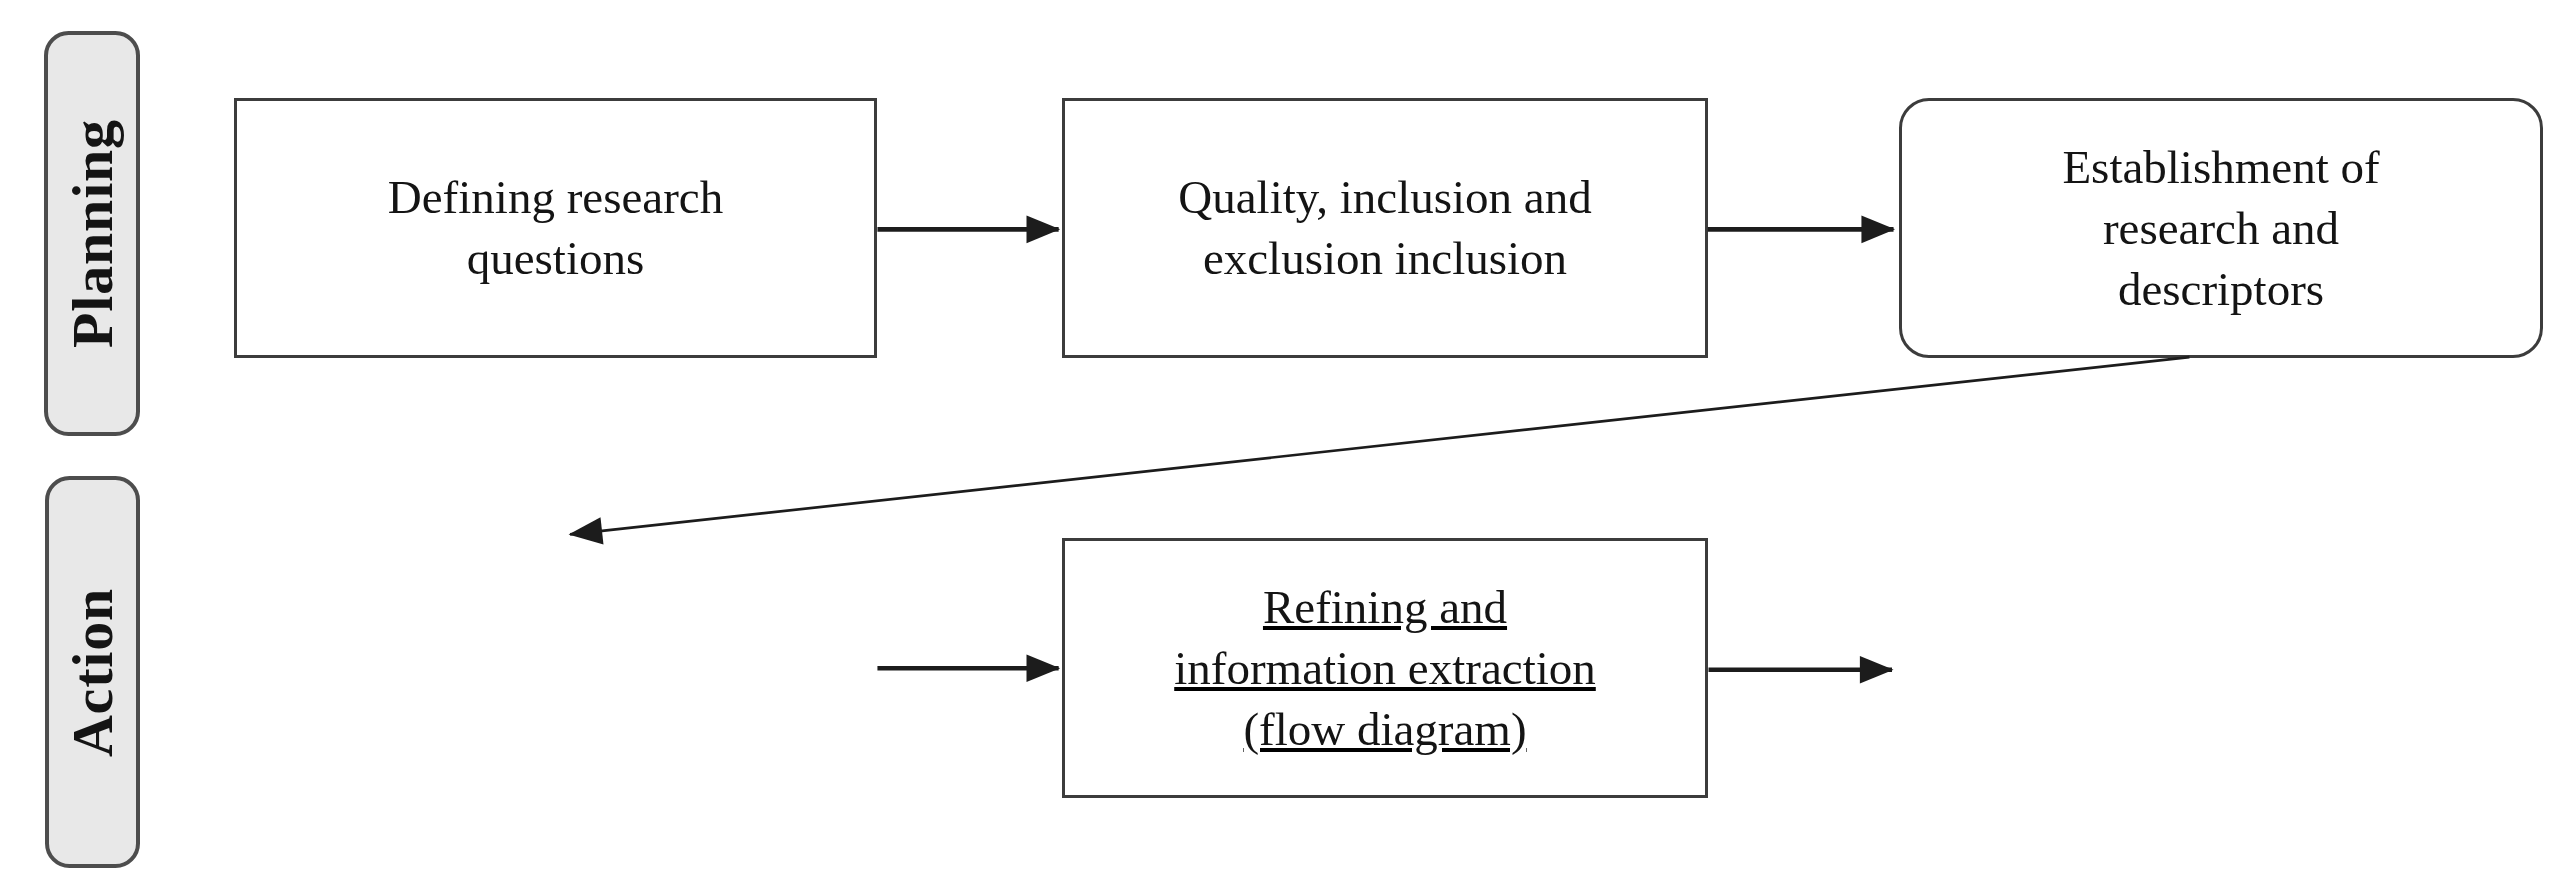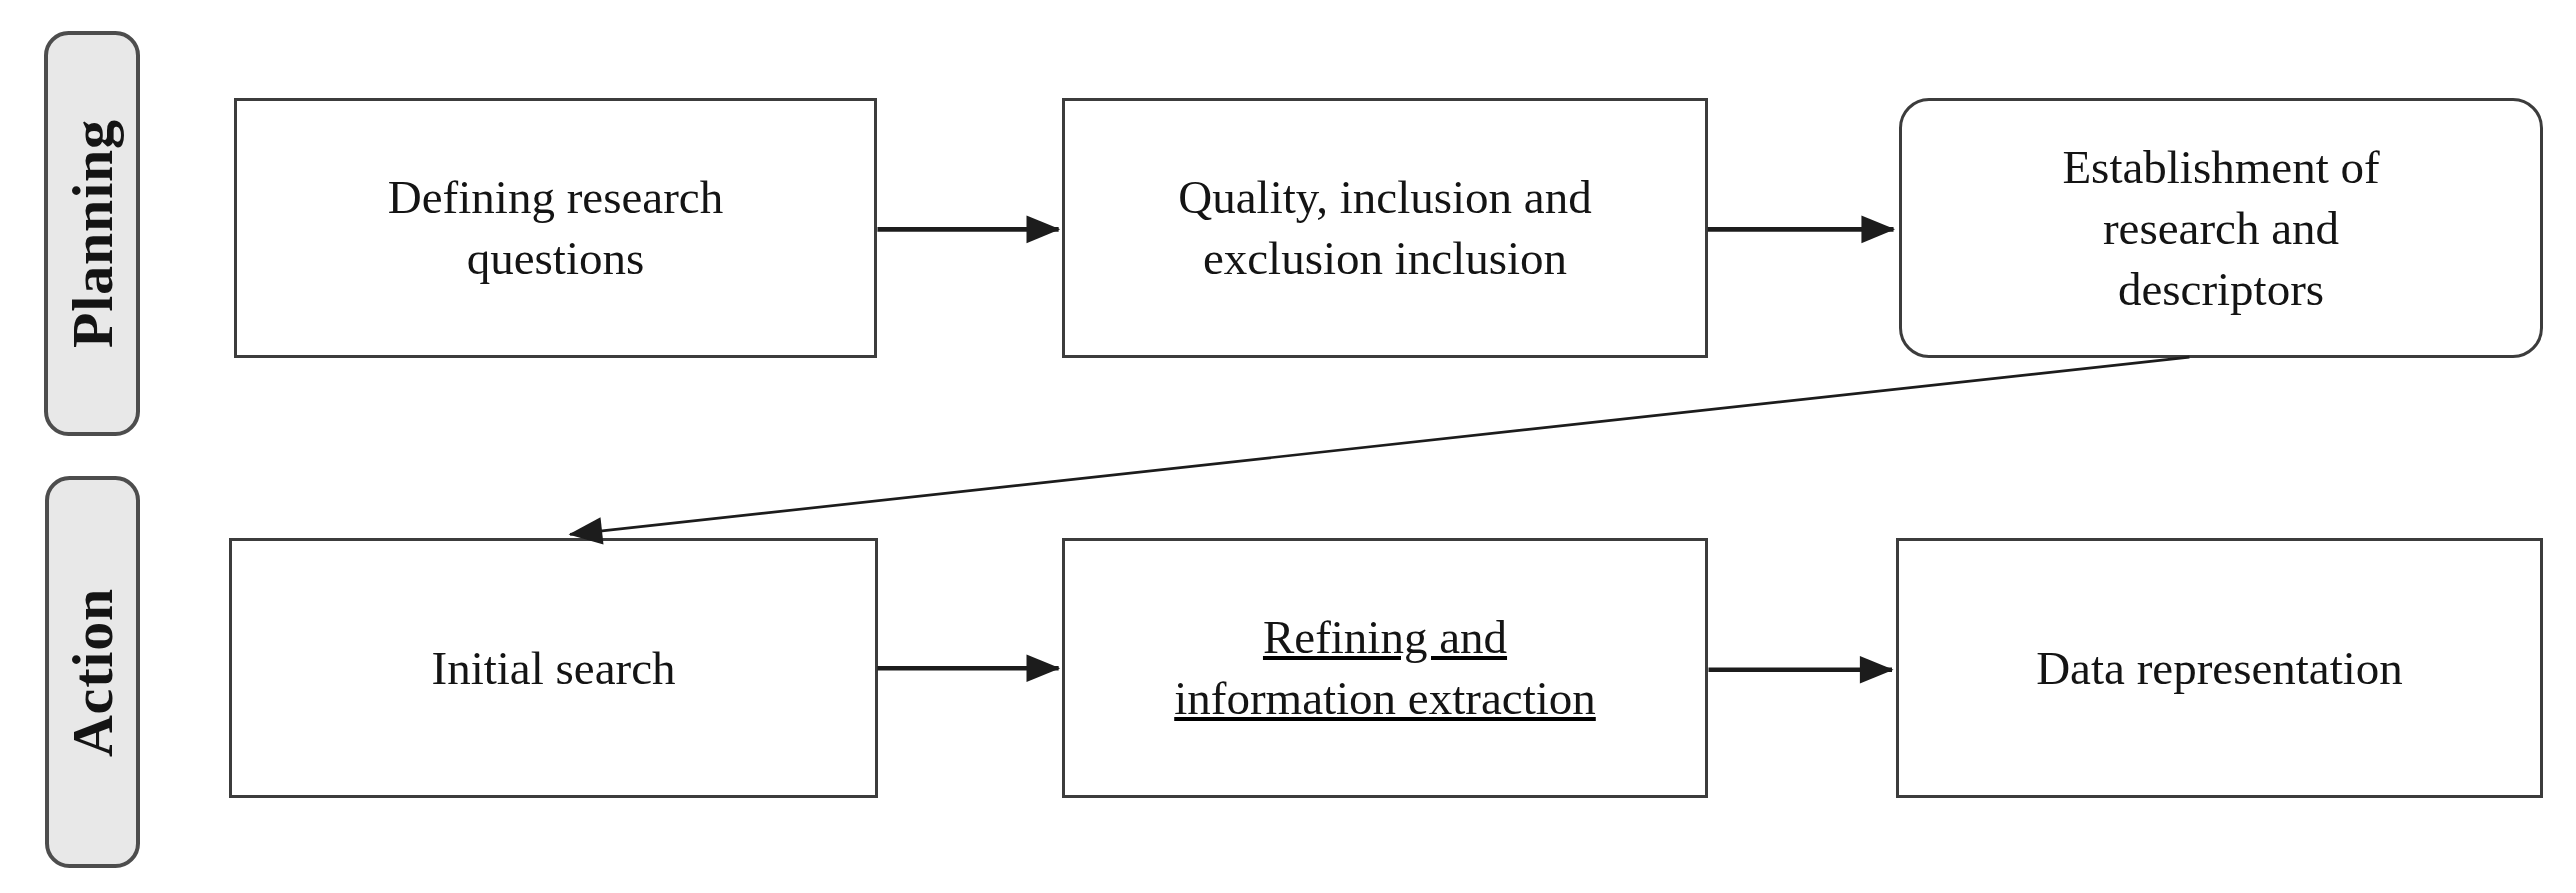--- a/index.html
+++ b/index.html
@@ -70,32 +70,27 @@
     <span class="line">Quality, inclusion and</span>
     <span class="line">exclusion inclusion</span>
   </div>
 
   <div class="fbox" style="left:1899px;top:98px;width:644px;height:260px;border-radius:30px;">
     <span class="line">Establishment of</span>
     <span class="line">research and</span>
     <span class="line">descriptors</span>
   </div>
 
-  <div class="fbox" style="left:229px;top:538px;width:649px;height:260px;">
-    <span class="line">Initial search</span>
-  </div>
 
   <div class="fbox" style="left:1062px;top:538px;width:646px;height:260px;text-decoration:underline;">
     <span class="line">Refining and</span>
     <span class="line">information extraction</span>
+    <span class="line">(flow diagram)</span>
   </div>
 
-  <div class="fbox" style="left:1896px;top:538px;width:647px;height:260px;">
-    <span class="line">Data representation</span>
-  </div>
 
   <svg class="connectors" width="2576" height="893" viewBox="0 0 3368 1168">
     <defs>
       <marker id="ah" markerUnits="userSpaceOnUse" markerWidth="48" markerHeight="40" refX="44" refY="20" orient="auto">
         <path d="M2,2 L46,20 L2,38 Z" fill="var(--arrow,#1c1c1c)"></path>
       </marker>
     </defs>
     <line class="conn" x1="1147" y1="300" x2="1384" y2="300" stroke-width="6" marker-end="url(#ah)"></line>
     <line class="conn" x1="2233" y1="300" x2="2476" y2="300" stroke-width="6" marker-end="url(#ah)"></line>
     <line class="conn" x1="2863" y1="467" x2="745" y2="699" stroke-width="3.5" marker-end="url(#ah)"></line>

